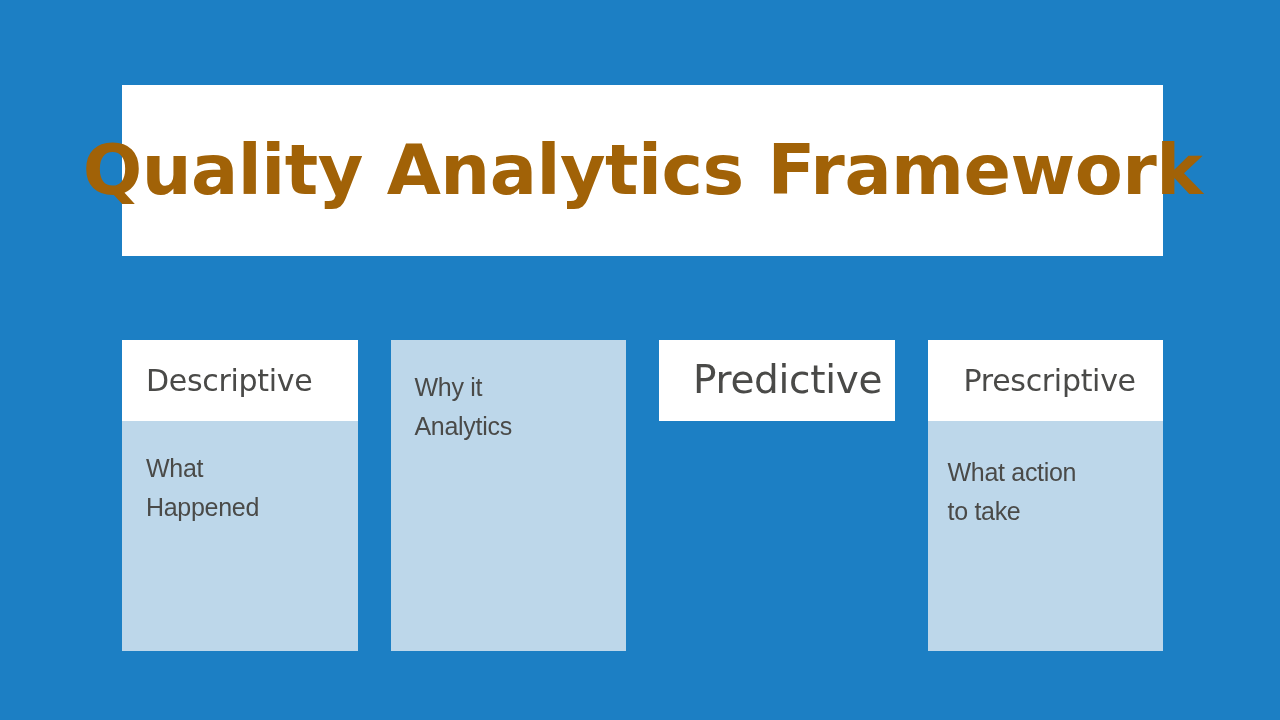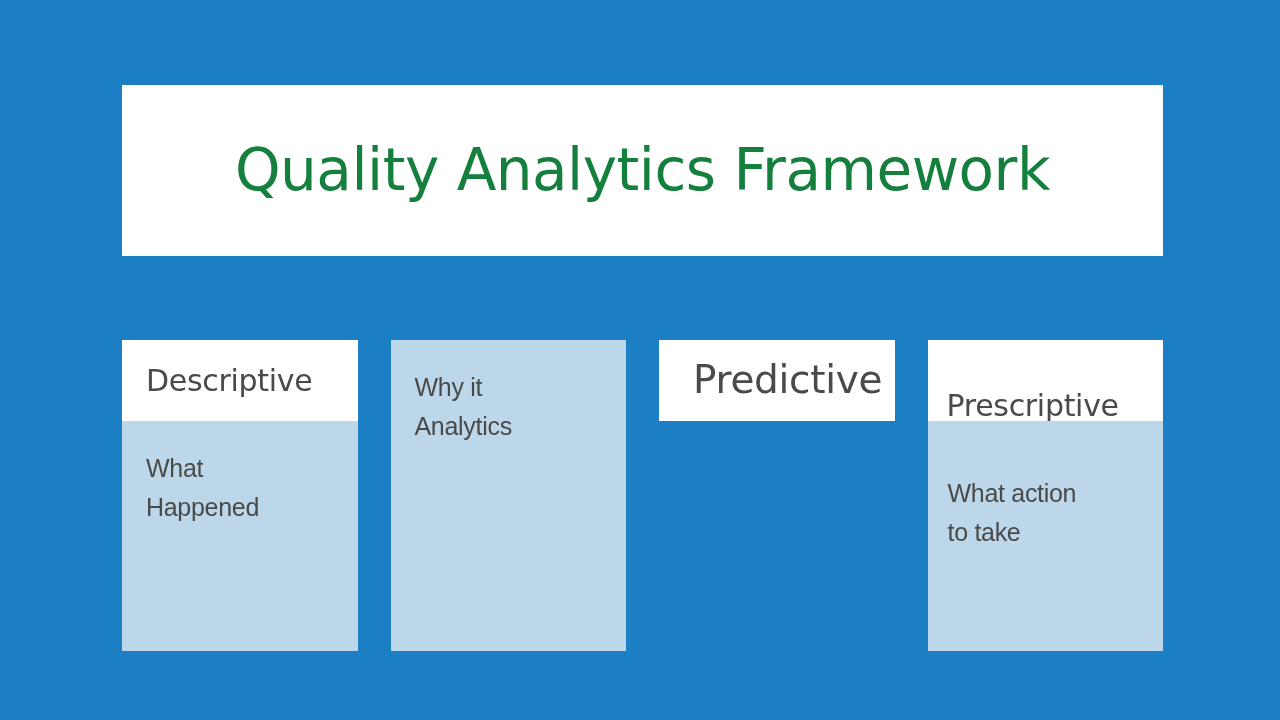--- a/index.html
+++ b/index.html
@@ -30,23 +30,23 @@
     height: 171px;
     background: #FFFFFF;
     display: flex;
     align-items: center;
     justify-content: center;
     box-sizing: border-box;
   }
 
   #title-text {
     font-family: "DejaVu Sans", sans-serif;
-    font-size: 58px;
-    font-weight: 400;
-    color: #15803d;
+    font-size: 70px;
+    font-weight: 700;
+    color: #a16207;
     letter-spacing: -0.5px;
     line-height: 1.1;
     white-space: nowrap;
   }
 
   
   #card-row {
     position: absolute;
     left: 122px;
     top: 340px;
@@ -99,22 +99,22 @@
     font-weight: 400;
     color: #4A4A48;
     line-height: 1.55;
     letter-spacing: -0.3px;
     white-space: pre-line;
   }
 
   
   .card.card-3 .card-header { padding-left: 34px; }
   .card.card-3 .card-header-text { font-size: 39px; }
-  .card.card-4 .card-header { padding-left: 19px; align-items: flex-end; }
-  .card.card-4 .card-body { padding-top: 53px; }
+  .card.card-4 .card-header { padding-left: 36px; }
+  .card.card-4 .card-body { padding-top: 32px; }
   .card.card-4 .card-body-text { padding-left: 0px; }
   .card.card-4 .card-body { padding-left: 20px; }
 </style>
 </head>
 <body>
 
 <div id="slide">
 
   <div id="title-banner">
     <div id="title-text">Quality Analytics Framework</div>

